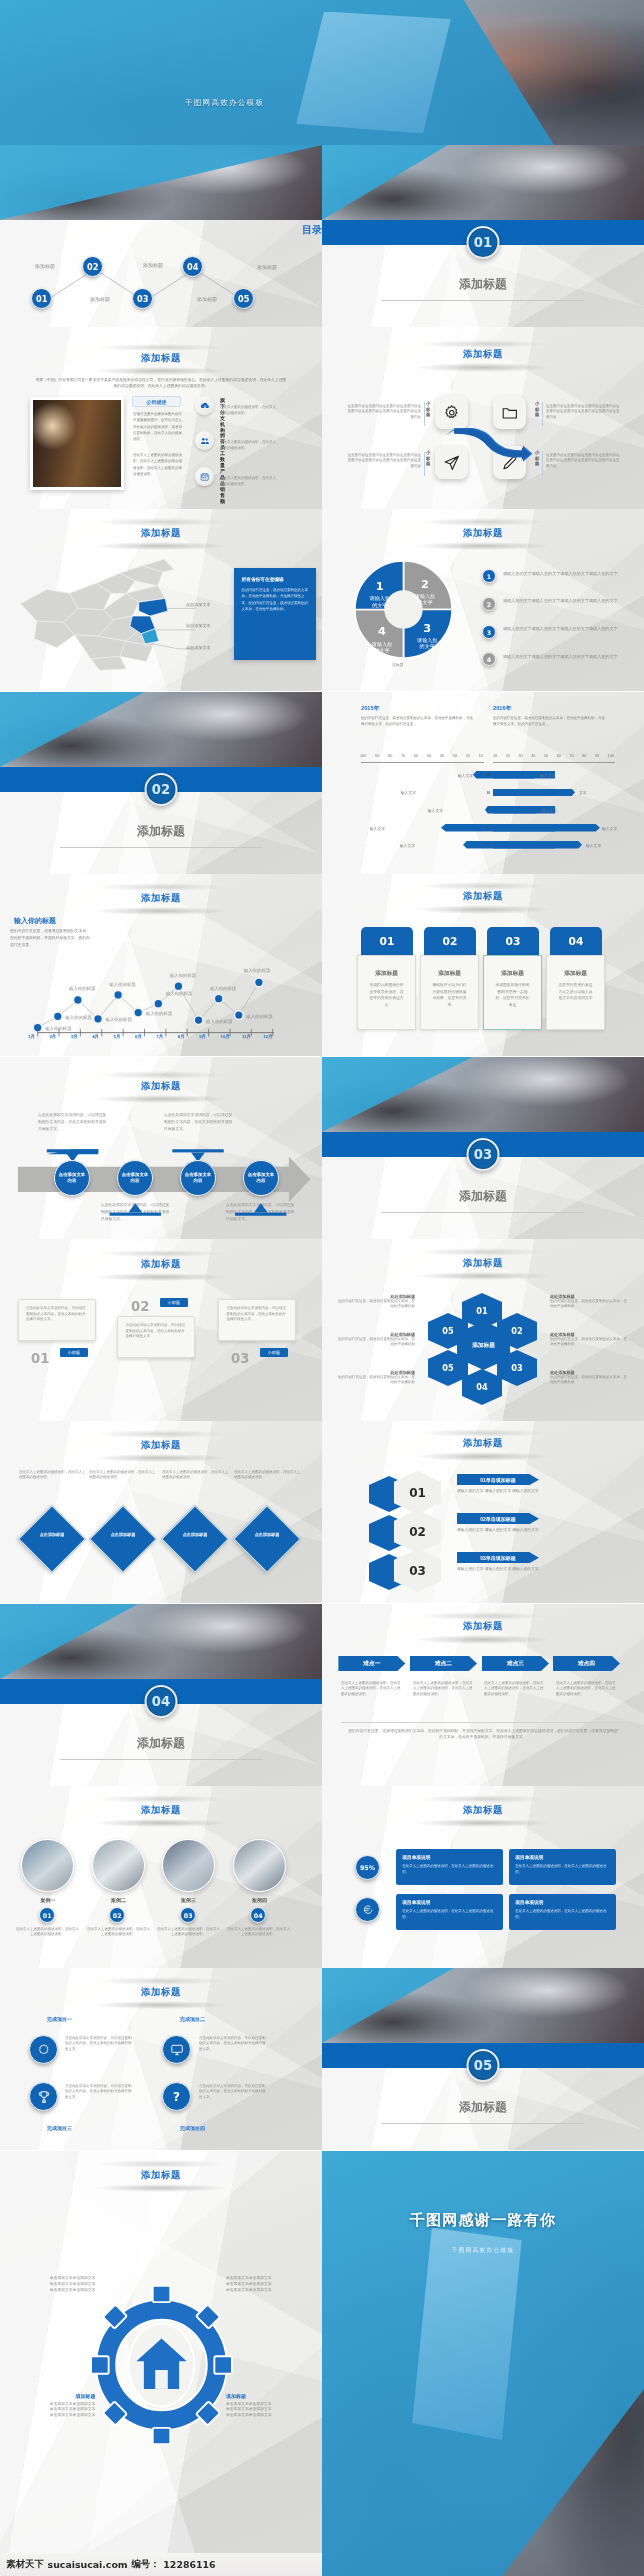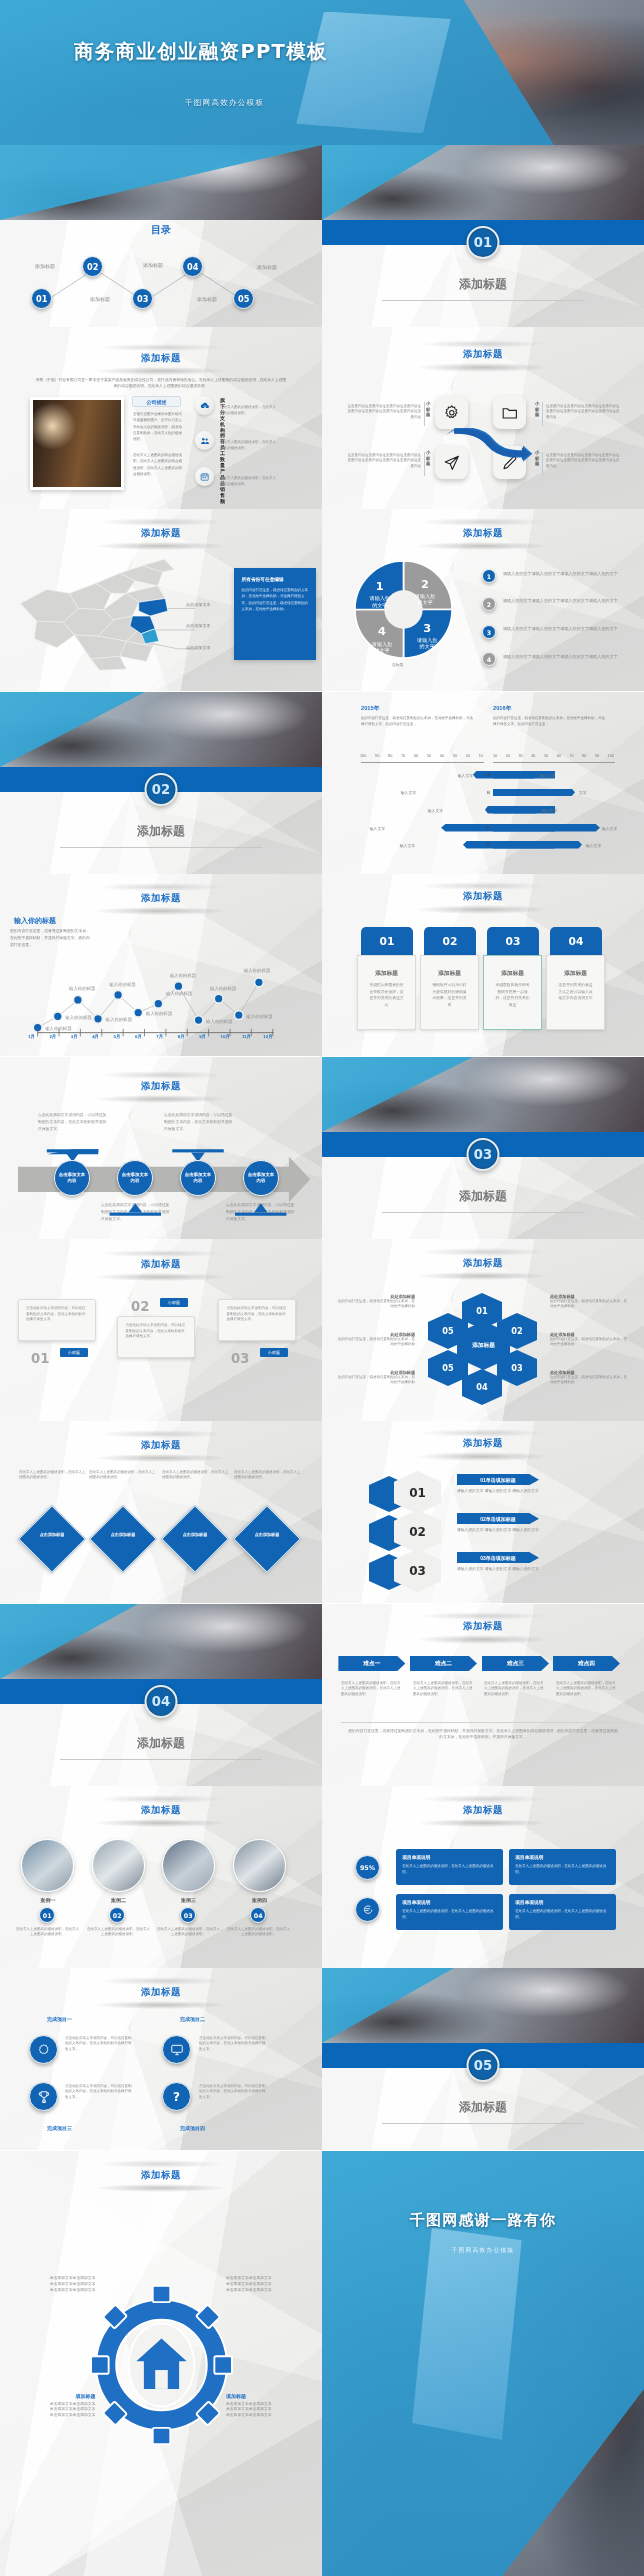--- a/index.html
+++ b/index.html
@@ -85,21 +85,21 @@
     content:""; position:absolute; left:50%; transform:translateX(-50%);
     top:15px; width:132px; height:8.2px; border-radius:50%;
     background:radial-gradient(ellipse at center, rgba(90,90,90,.34), rgba(120,120,120,0) 72%);
   }
   .s-title::before{
     content:""; position:absolute; left:50%; transform:translateX(-50%);
     top:-8.2px; width:126px; height:7.5px; border-radius:50%;
     background:radial-gradient(ellipse at center, rgba(110,110,110,.26), rgba(120,120,120,0) 72%);
   }
   .toc-title{
-    position:absolute; left:0; right:0; top:14px; text-align:center;
+    position:absolute; left:0; right:0; top:14px; text-align:right;
     font-size:10px; font-weight:bold; color:#1f6fc4;
   }
 
   
   .band { position:absolute; left:0; right:0; top:0; height:39px; background:#0a66b8; }
   .sec-circle{
     position:absolute; left:50%; top:16.4px; transform:translateX(-50%);
     width:33px; height:33px; border-radius:50%;
     background:#0f62a8; border:2.5px solid #e7ebee;
     box-shadow:0 1.9px 5px rgba(0,0,0,.3), inset 0 0 0 1.3px #12588f;
@@ -174,21 +174,20 @@
 </style>
 </head>
 <body>
 
 <div class="page">
 
   <div class="cover">
     <div class="photo"></div>
     <div class="cyan-wedge"></div>
     <div class="paper-ghost"></div>
-    <div class="cover-title">商务商业创业融资PPT模板</div>
     <div class="cover-sub">千图网高效办公模板</div>
   </div>
 
   <div class="slide" style="left:0;top:145px">
     <div class="photo photo-dark" style="height:75px;bottom:auto"></div>
     <div class="cyan-wedge tri-2" style="height:75px"></div>
     <div class="poly-bg" style="top:75px"></div>
     <div class="toc-title" style="top:78px">目录</div>
 
     <svg viewBox="0 0 512 120" style="position:absolute;left:0;top:99px;width:322px;height:75px">
@@ -994,20 +993,26 @@
 单击添加文本单击添加文本
 单击添加文本单击添加文本</div>
     </div>
     <div style="position:absolute;left:226px;top:242px;width:74px">
       <div class="mini-b blue-text" style="font-size:5px;margin-bottom:2.5px">填加标题</div>
       <div class="mini" style="font-size:3.8px;white-space:pre-line">单击添加文本单击添加文本
 单击添加文本单击添加文本
 单击添加文本单击添加文本</div>
     </div>
 
+    <div class="footer-bar">
+      <span class="footer-cn">素材天下</span>
+      <span class="footer-url">sucaisucai.com</span>
+      <span class="footer-cn">编号：</span>
+      <span class="footer-url">12286116</span>
+    </div>
   </div>
 
   <div class="slide" style="left:322px;top:2151px;height:425px">
     <div class="photo"></div>
     <div class="cyan-wedge" style="clip-path:polygon(0 0,100% 0,100% 56%,56% 100%,0 100%)"></div>
     <div class="paper-ghost" style="left:28%;top:18%;width:34%;height:50%"></div>
     <div class="thanks-title">千图网感谢一路有你</div>
     <div class="thanks-sub">千图网高效办公模板</div>
   </div>
 

